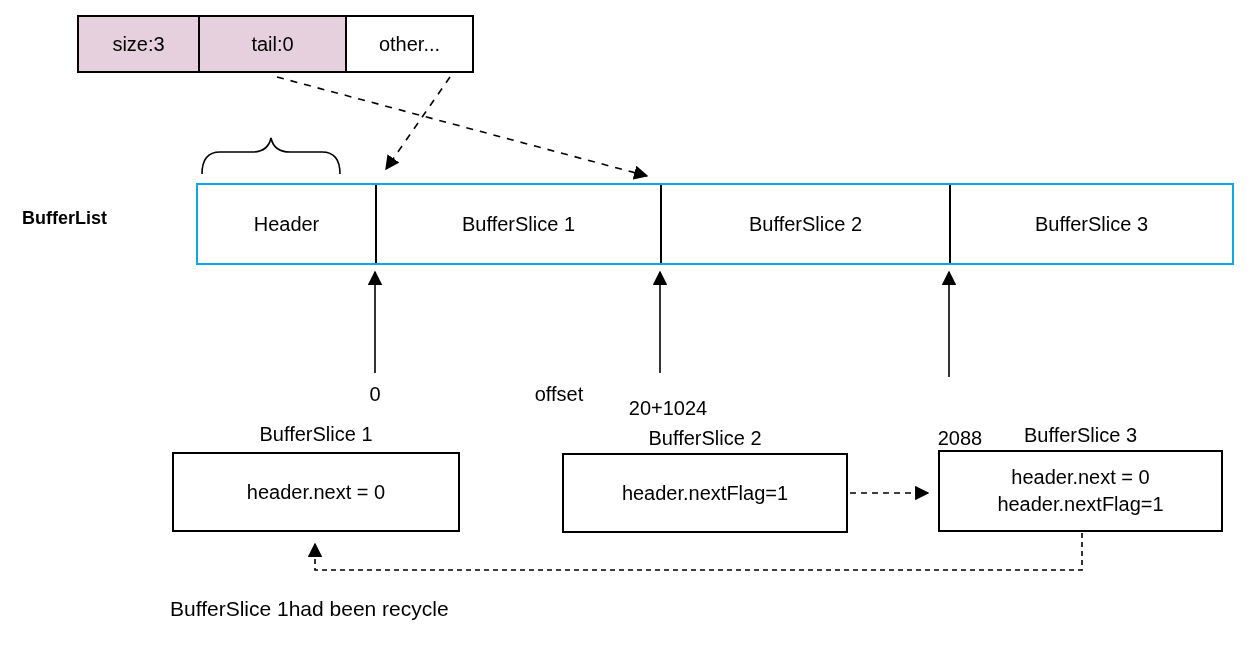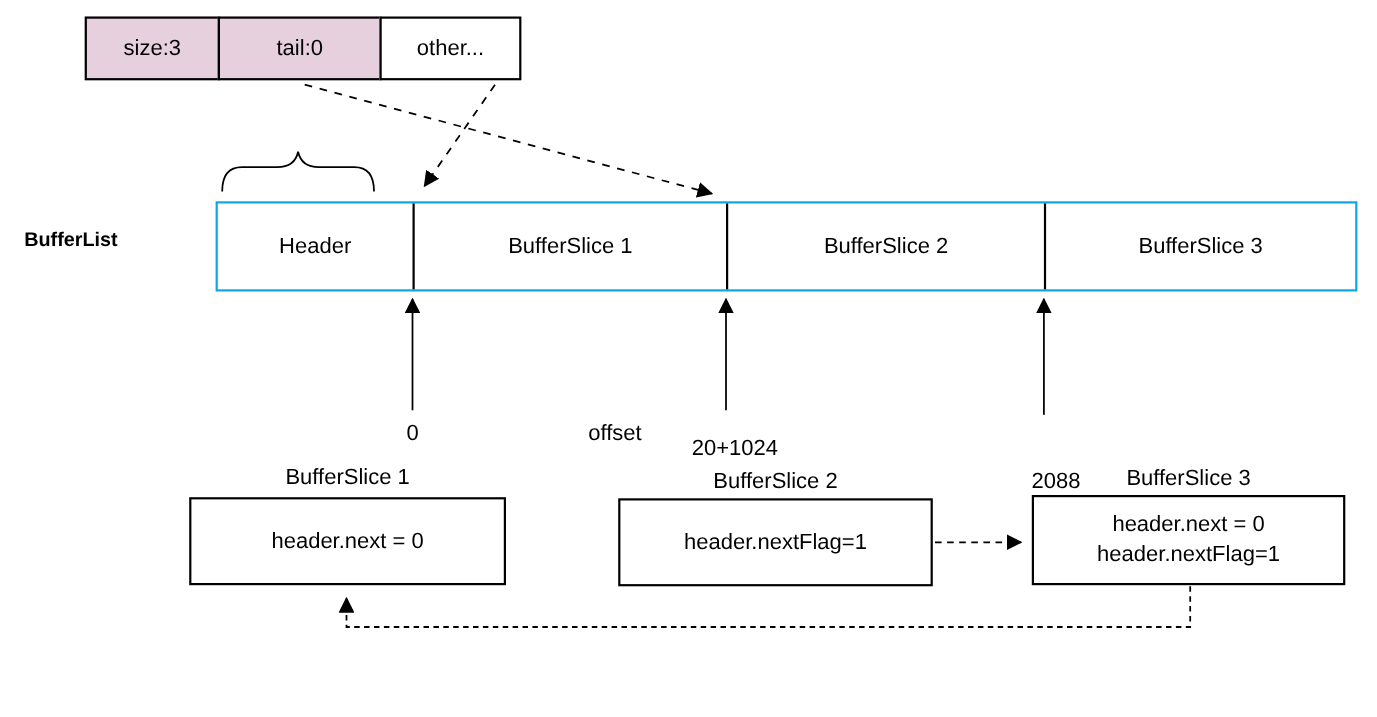--- a/index.html
+++ b/index.html
@@ -91,14 +91,15 @@
   <div class="abs slice-box" style="left:562px;top:453px;width:286px;height:80px;">
     <div>header.nextFlag=1</div>
   </div>
 
   <div class="abs slice-title" style="left:938px;top:424px;width:285px;">BufferSlice 3</div>
   <div class="abs slice-box pink" style="left:938px;top:450px;width:285px;height:82px;">
     <div>header.next = 0</div>
     <div>header.nextFlag=1</div>
   </div>
 
+  <div class="abs footnote" style="left:170px;top:597px;">BufferSlice 1had been recycle</div>
 
 </div>
 
 </body></html>

